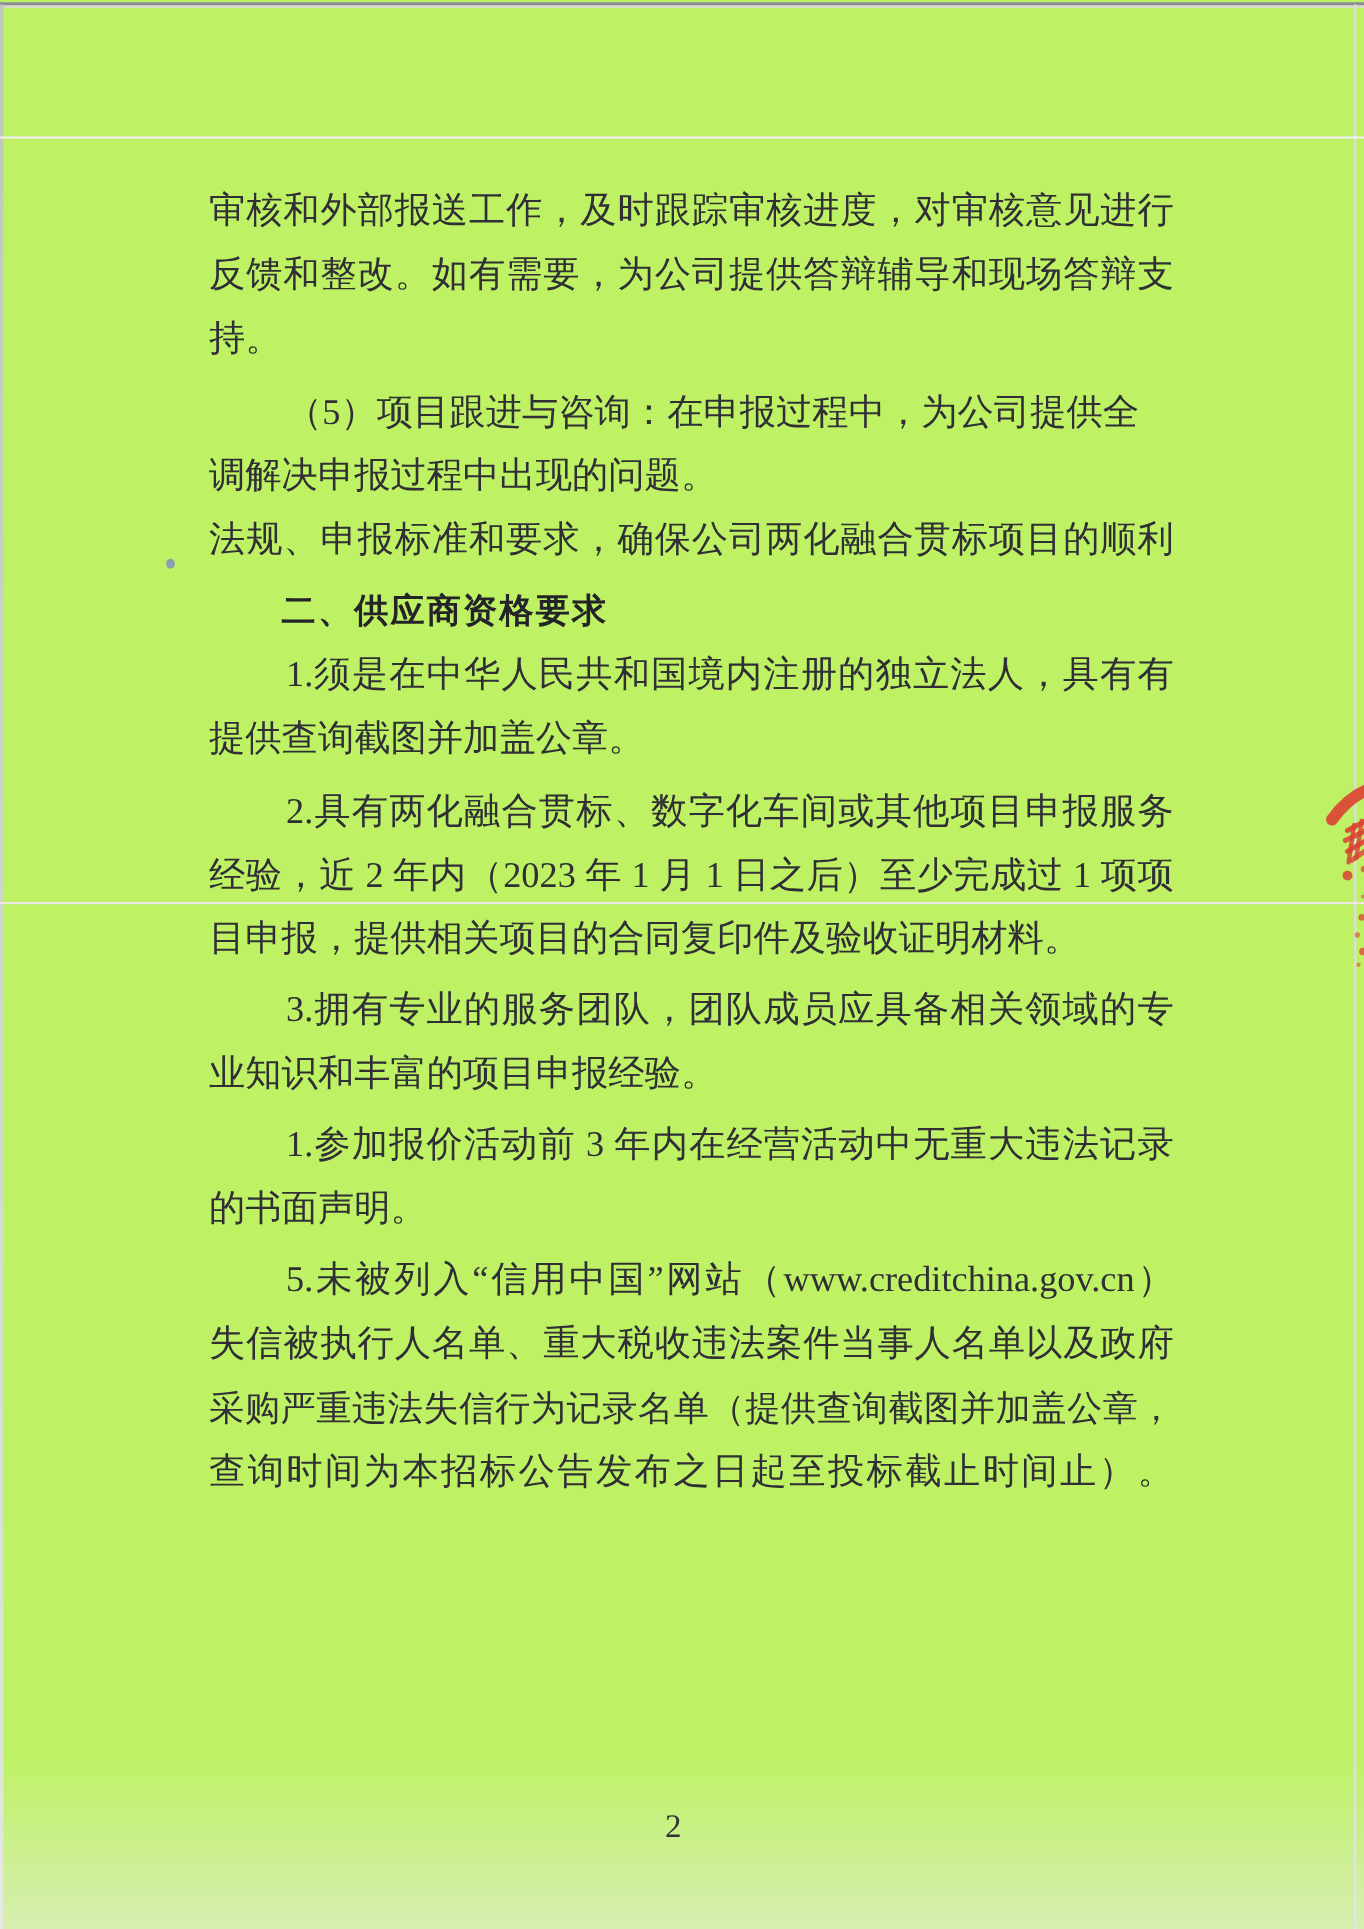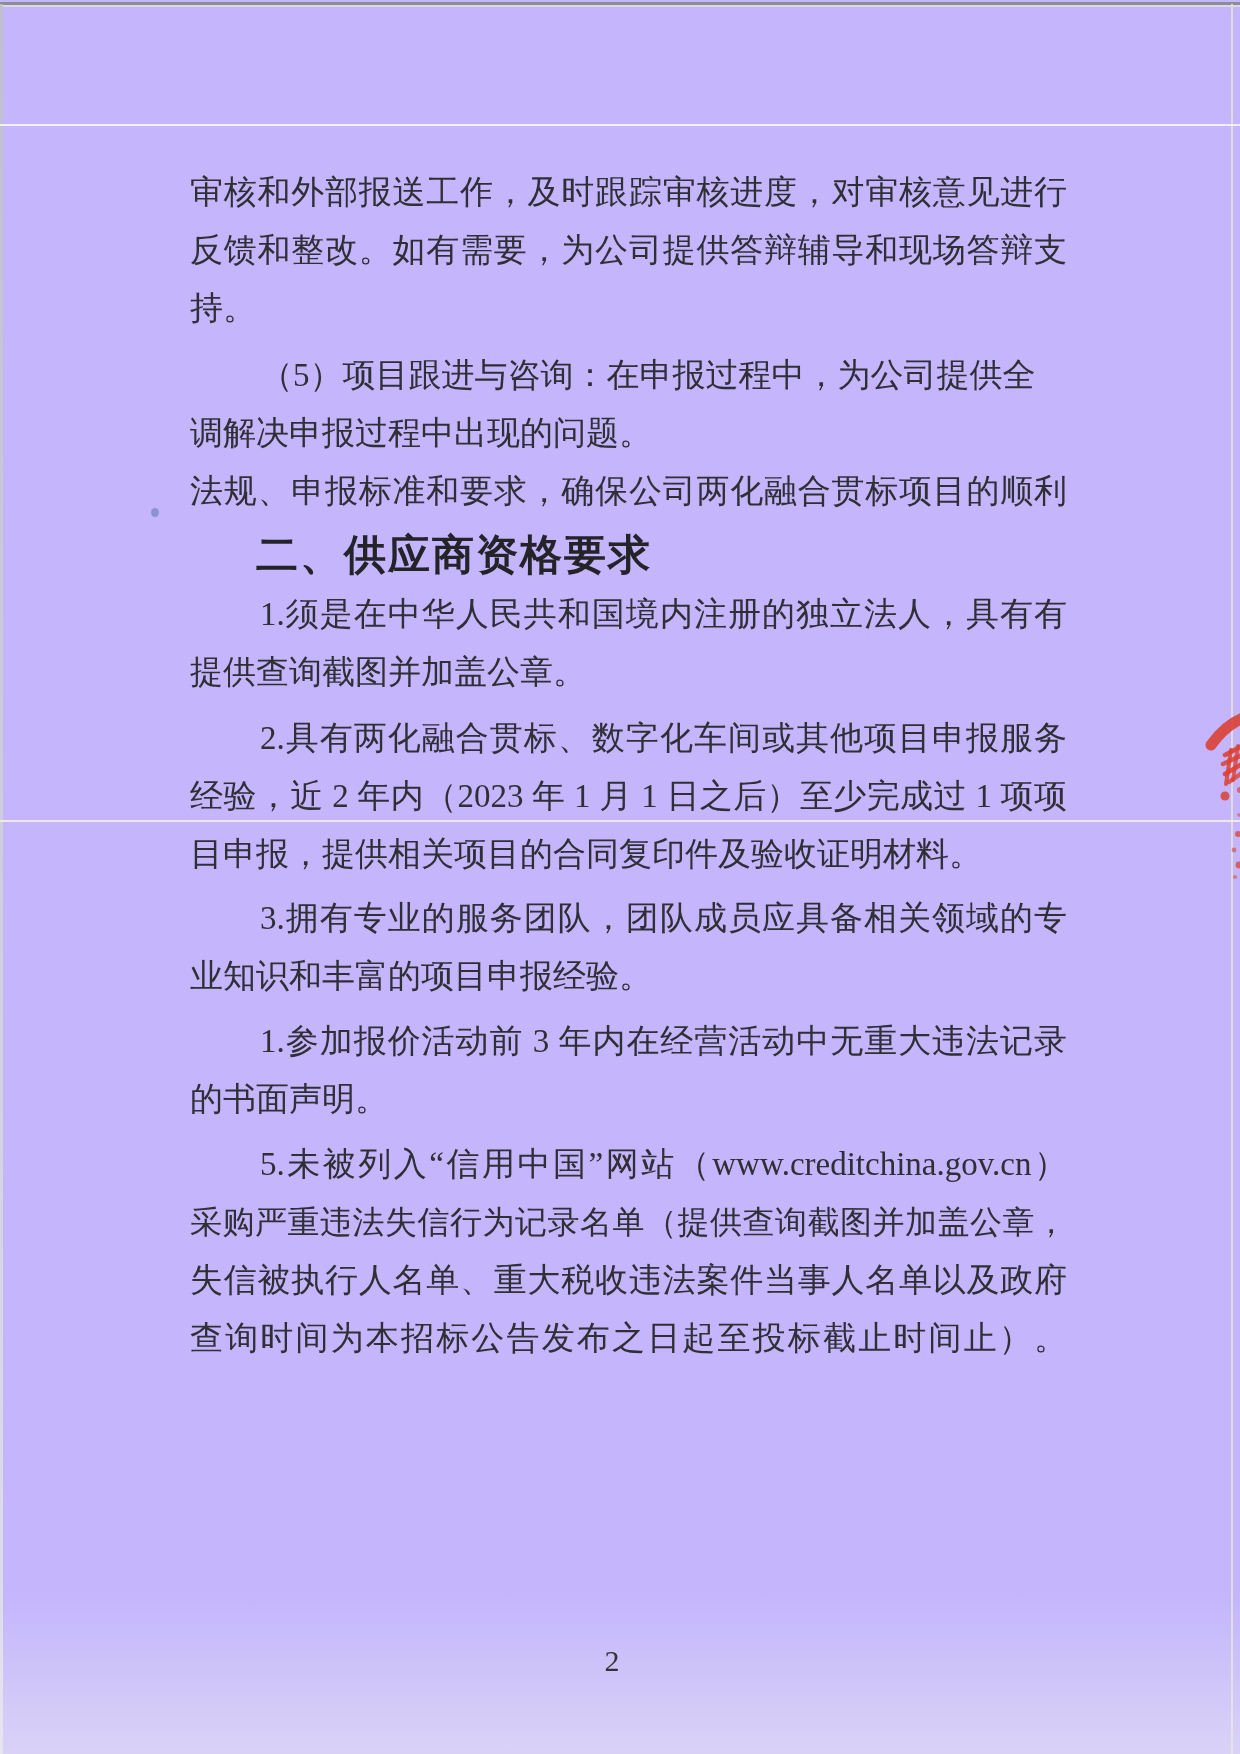--- a/index.html
+++ b/index.html
@@ -1,19 +1,19 @@
 <!DOCTYPE html>
 <html><head>
 <meta charset="utf-8">
 <style>
   html,body { margin:0; padding:0; background:#ffffff; }
   .page {
     position:relative;
     width:1240px; height:1754px;
-    background:#c4b5fd;
+    background:#bef264;
     overflow:hidden;
     font-family:"Liberation Serif","DejaVu Serif",serif;
   }
   
   .scan-top-line   { position:absolute; top:2px; left:0; width:1240px; height:3px; background:#8d8d95; }
   .scan-top-line2  { position:absolute; top:5px; left:0; width:1240px; height:2px; background:#d9d9de; }
   .scan-left-edge  { position:absolute; top:4px; left:0; width:3px; height:1750px;
                      background:linear-gradient(180deg,#bfbfc7,#e6e6ea); opacity:.85; }
   .scan-right-edge { position:absolute; top:4px; left:1231px; width:2px; height:1750px; background:#dcdce2; }
   .scan-hline-a    { position:absolute; top:124px; left:0; width:1240px; height:2px; background:#f0f0f3; }
@@ -29,21 +29,21 @@
     font-size:33px; color:#2f2f35;
     text-align:justify; text-align-last:justify;
     overflow:visible; white-space:normal;
   }
   .p1   { text-indent:70px; }
   .end  { text-align-last:left; }
   .m9 { margin-top:9px; } .m8 { margin-top:8px; }
   .m7 { margin-top:7px; } .m6 { margin-top:6px; } .m1 { margin-top:1px; }
   .heading {
     font-family:"Liberation Sans","DejaVu Sans",sans-serif;
-    font-weight:700; font-size:42px; color:#232328;
+    font-weight:700; font-size:31px; color:#232328;
     letter-spacing:2px; text-indent:66px;
     text-align-last:left;
   }
   .tight { font-size:32px; }
   .page-number {
     position:absolute; top:1632px; left:0; width:1224px;
     height:58px; line-height:58px;
     text-align:center; font-size:30px; color:#33333a;
   }
   .seal { position:absolute; left:1195px; top:703px; width:45px; height:185px; }
@@ -73,22 +73,22 @@
     <div class="line p1 m1">1.须是在中华人民共和国境内注册的独立法人，具有有</div>
     <div class="line end">提供查询截图并加盖公章。</div>
     <div class="line p1 m8">2.具有两化融合贯标、数字化车间或其他项目申报服务</div>
     <div class="line">经验，近 2 年内（2023 年 1 月 1 日之后）至少完成过 1 项项</div>
     <div class="line end">目申报，提供相关项目的合同复印件及验收证明材料。</div>
     <div class="line p1 m6">3.拥有专业的服务团队，团队成员应具备相关领域的专</div>
     <div class="line end">业知识和丰富的项目申报经验。</div>
     <div class="line p1 m7">1.参加报价活动前 3 年内在经营活动中无重大违法记录</div>
     <div class="line end">的书面声明。</div>
     <div class="line p1 m7">5.未被列入“信用中国”网站（www.creditchina.gov.cn）</div>
+    <div class="line">失信被执行人名单、重大税收违法案件当事人名单以及政府</div>
     <div class="line tight">采购严重违法失信行为记录名单（提供查询截图并加盖公章，</div>
-    <div class="line">失信被执行人名单、重大税收违法案件当事人名单以及政府</div>
     <div class="line">查询时间为本招标公告发布之日起至投标截止时间止）。</div>
   </div>
 
   <div class="page-number">2</div>
 
   <svg class="seal" viewBox="0 0 45 185" xmlns="http://www.w3.org/2000/svg">
     <g stroke="#dc4134" fill="none" stroke-linecap="round">
       <path d="M16,42 C26,28 36,20 48,15" stroke-width="11" opacity="0.9"></path>
       <path d="M30,52 L47,43" stroke-width="4.5" opacity="0.9"></path>
       <path d="M28,61 L47,52" stroke-width="4.5" opacity="0.85"></path>

